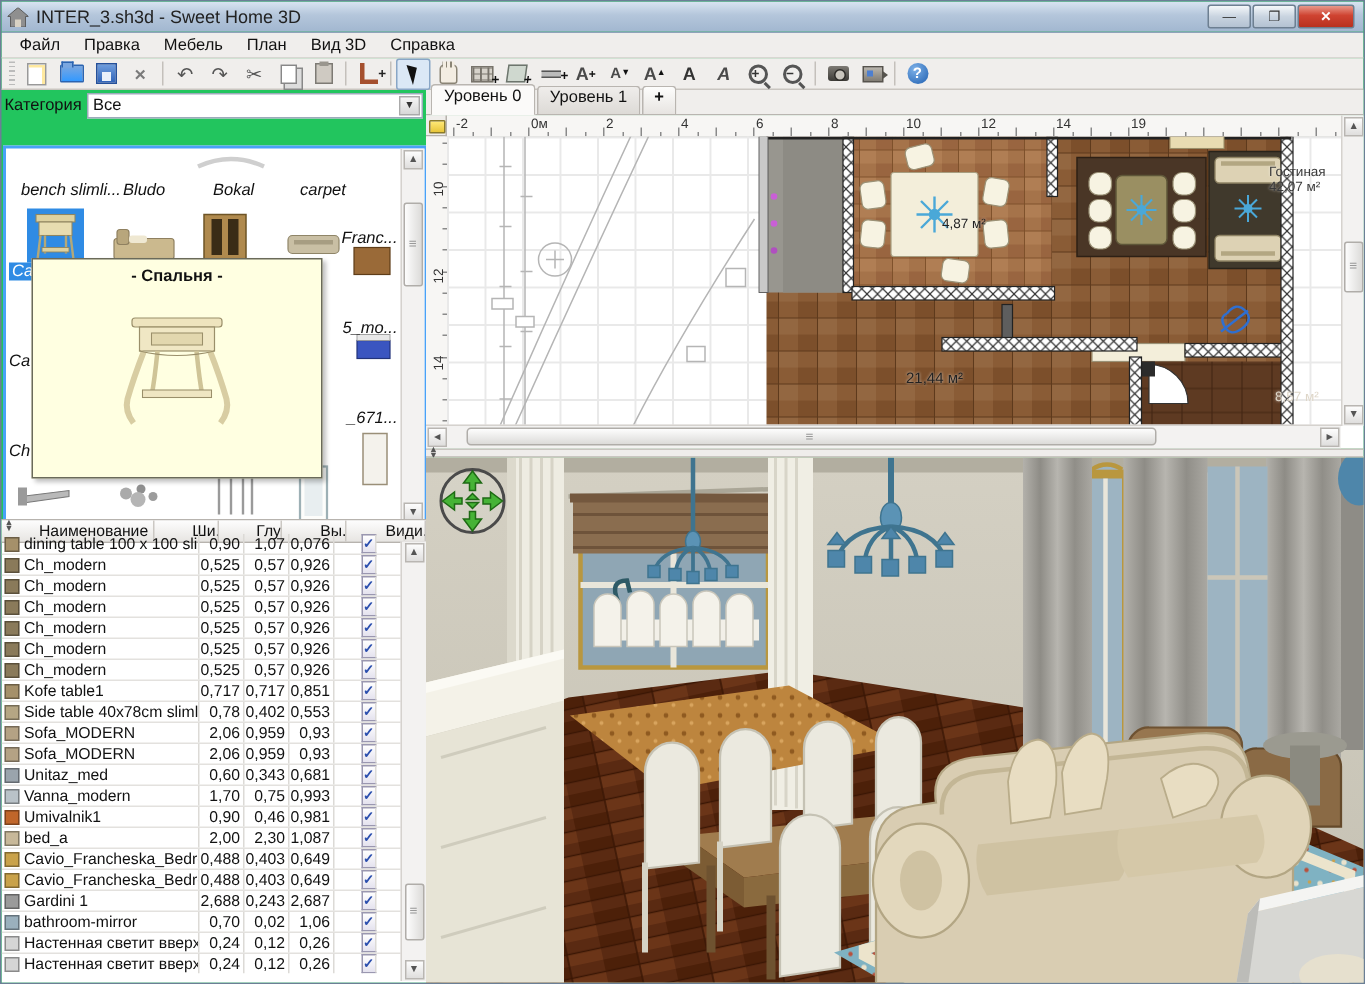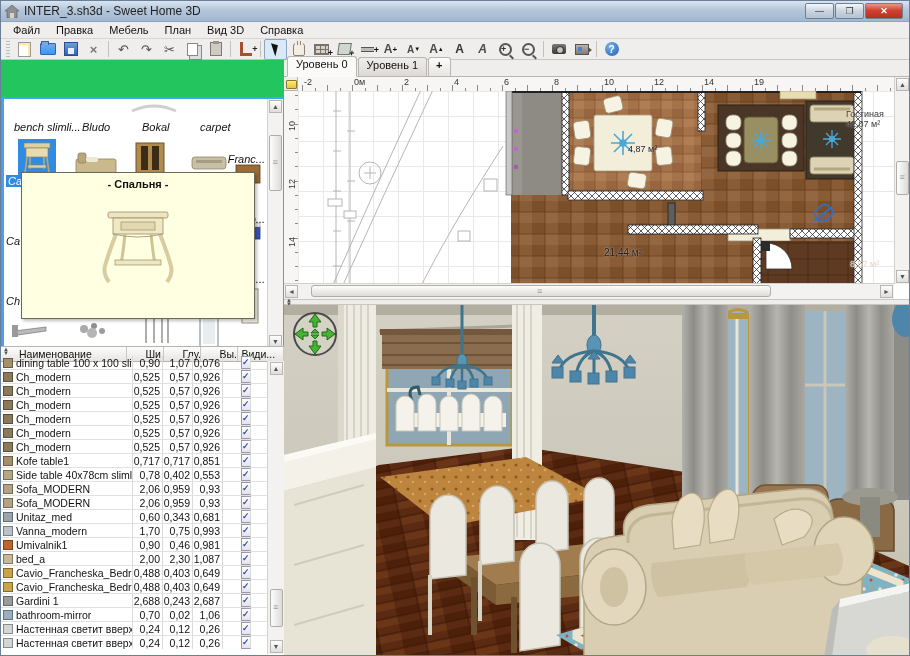--- a/index.html
+++ b/index.html
@@ -70,29 +70,29 @@
   .combo .arr{position:absolute;right:1px;top:1px;width:12px;height:11px;background:linear-gradient(#f5f5f5,#d8d8d8);
      border:1px solid #aaa;font-size:7px;text-align:center;line-height:11px;color:#333;}
   .tinput{flex:1;height:13px;background:#fff;border:1px solid #9daabb;font-size:11px;padding:1px 3px;}
   #catalog{position:absolute;left:1px;top:37px;width:279px;height:250px;border:2px solid #49a1f7;background:#fff;overflow:hidden;}
   .cat-label{position:absolute;font-style:italic;font-size:11px;color:#111;white-space:nowrap;}
   .cat-scroll{position:absolute;right:0;top:0;width:15px;height:100%;background:#f3f2f1;border-left:1px solid #d5d2ce;}
   .sbtn{position:absolute;left:1px;width:13px;height:13px;background:linear-gradient(#fdfdfd,#dfdedd);border:1px solid #b9b6b2;
      font-size:7px;color:#555;text-align:center;line-height:12px;box-sizing:border-box;}
   .sthumb{position:absolute;left:1px;width:13px;background:linear-gradient(90deg,#fdfdfd,#dcdbd9);border:1px solid #b0ada9;border-radius:2px;box-sizing:border-box;}
   .sthumb:after{content:"≡";position:absolute;left:2.5px;top:50%;margin-top:-6px;font-size:9px;color:#999;}
-  #tooltip{position:absolute;left:17px;top:73px;width:234px;height:147px;background:#ffffe1;border:1px solid #6a6a5a;
+  #tooltip{position:absolute;left:17px;top:73px;width:194px;height:147px;background:#ffffe1;border:1px solid #6a6a5a;
      box-shadow:2px 2px 3px rgba(0,0,0,.25);text-align:center;padding-top:5px;box-sizing:border-box;z-index:5;}
   #tooltip .l1{font-weight:bold;font-size:11px;}
   #tooltip .l2{font-weight:bold;font-size:11px;letter-spacing:-.2px;}
   
   #ftable{position:absolute;left:0;top:286px;width:283px;height:311px;background:#fff;border-top:1px solid #b7b3ae;}
   #fsplit{position:absolute;left:2px;top:287px;font-size:6px;color:#555;line-height:4px;z-index:3;}
   .thead{display:flex;height:14px;background:linear-gradient(#fdfdfd,#e7e5e2);border-bottom:1px solid #b7b3ae;font-size:10.5px;}
-  .thead div{border-right:1px solid #cbc8c3;padding:1px 18px;box-sizing:border-box;overflow:hidden;white-space:nowrap;}
+  .thead div{border-right:1px solid #cbc8c3;padding:1px 2px;box-sizing:border-box;overflow:hidden;white-space:nowrap;margin-left:23px;}
   .tbody{position:relative;height:293px;overflow:hidden;}
   .trow{display:flex;height:13px;border-bottom:1px solid #e3e1de;font-size:10.5px;align-items:center;}
   .trow div{border-right:1px solid #dcdad6;box-sizing:border-box;overflow:hidden;white-space:nowrap;height:100%;display:flex;align-items:center;}
   .c-name{width:132px;padding-left:2px;gap:3px;}
   .c-num{width:30px;justify-content:flex-end;padding-right:2px;}
   .c-vis{width:47px;justify-content:center;}
   .rowic{display:inline-block;width:8px;height:8px;border:1px solid rgba(0,0,0,.35);flex:0 0 auto;}
   .chk{width:10px;height:10px;border:1px solid #9a97b0;background:linear-gradient(#fff,#e4e2ee);
        color:#2b4fae;font-size:9px;font-weight:bold;line-height:9px;text-align:center;}
   #tscroll{position:absolute;right:0;top:0;width:16px;height:293px;background:#f3f2f1;border-left:1px solid #d5d2ce;}
@@ -240,20 +240,27 @@
       <div class="tbtn">
         <span class="mi mi-vid"></span>
       </div>
       <div class="tsep"></div>
       <div class="tbtn">
         <span class="mi mi-help">?</span>
       </div>
     </div>
 
   <div id="left">
+    <div class="formrow" style="margin-top:1px;">
+      <label>Категория</label>
+      <div class="combo">
+        <span>Все</span>
+        <span class="arr">▼</span>
+      </div>
+    </div>
 
     <div id="catalog">
 
       <svg width="260" height="250" style="position:absolute;left:0;top:0">
         <path d="M128 12 Q150 2 172 12" fill="none" stroke="#cfcfcf" stroke-width="3"></path>
 
         <g transform="translate(14,40)">
           <rect x="0" y="0" width="38" height="36" fill="#2f8be4"></rect>
           <rect x="6" y="4" width="26" height="5" fill="#ddd1a0" stroke="#8f8560" stroke-width="0.7"></rect>
           <rect x="8" y="9" width="22" height="9" fill="#e7dcb0" stroke="#8f8560" stroke-width="0.7"></rect>

